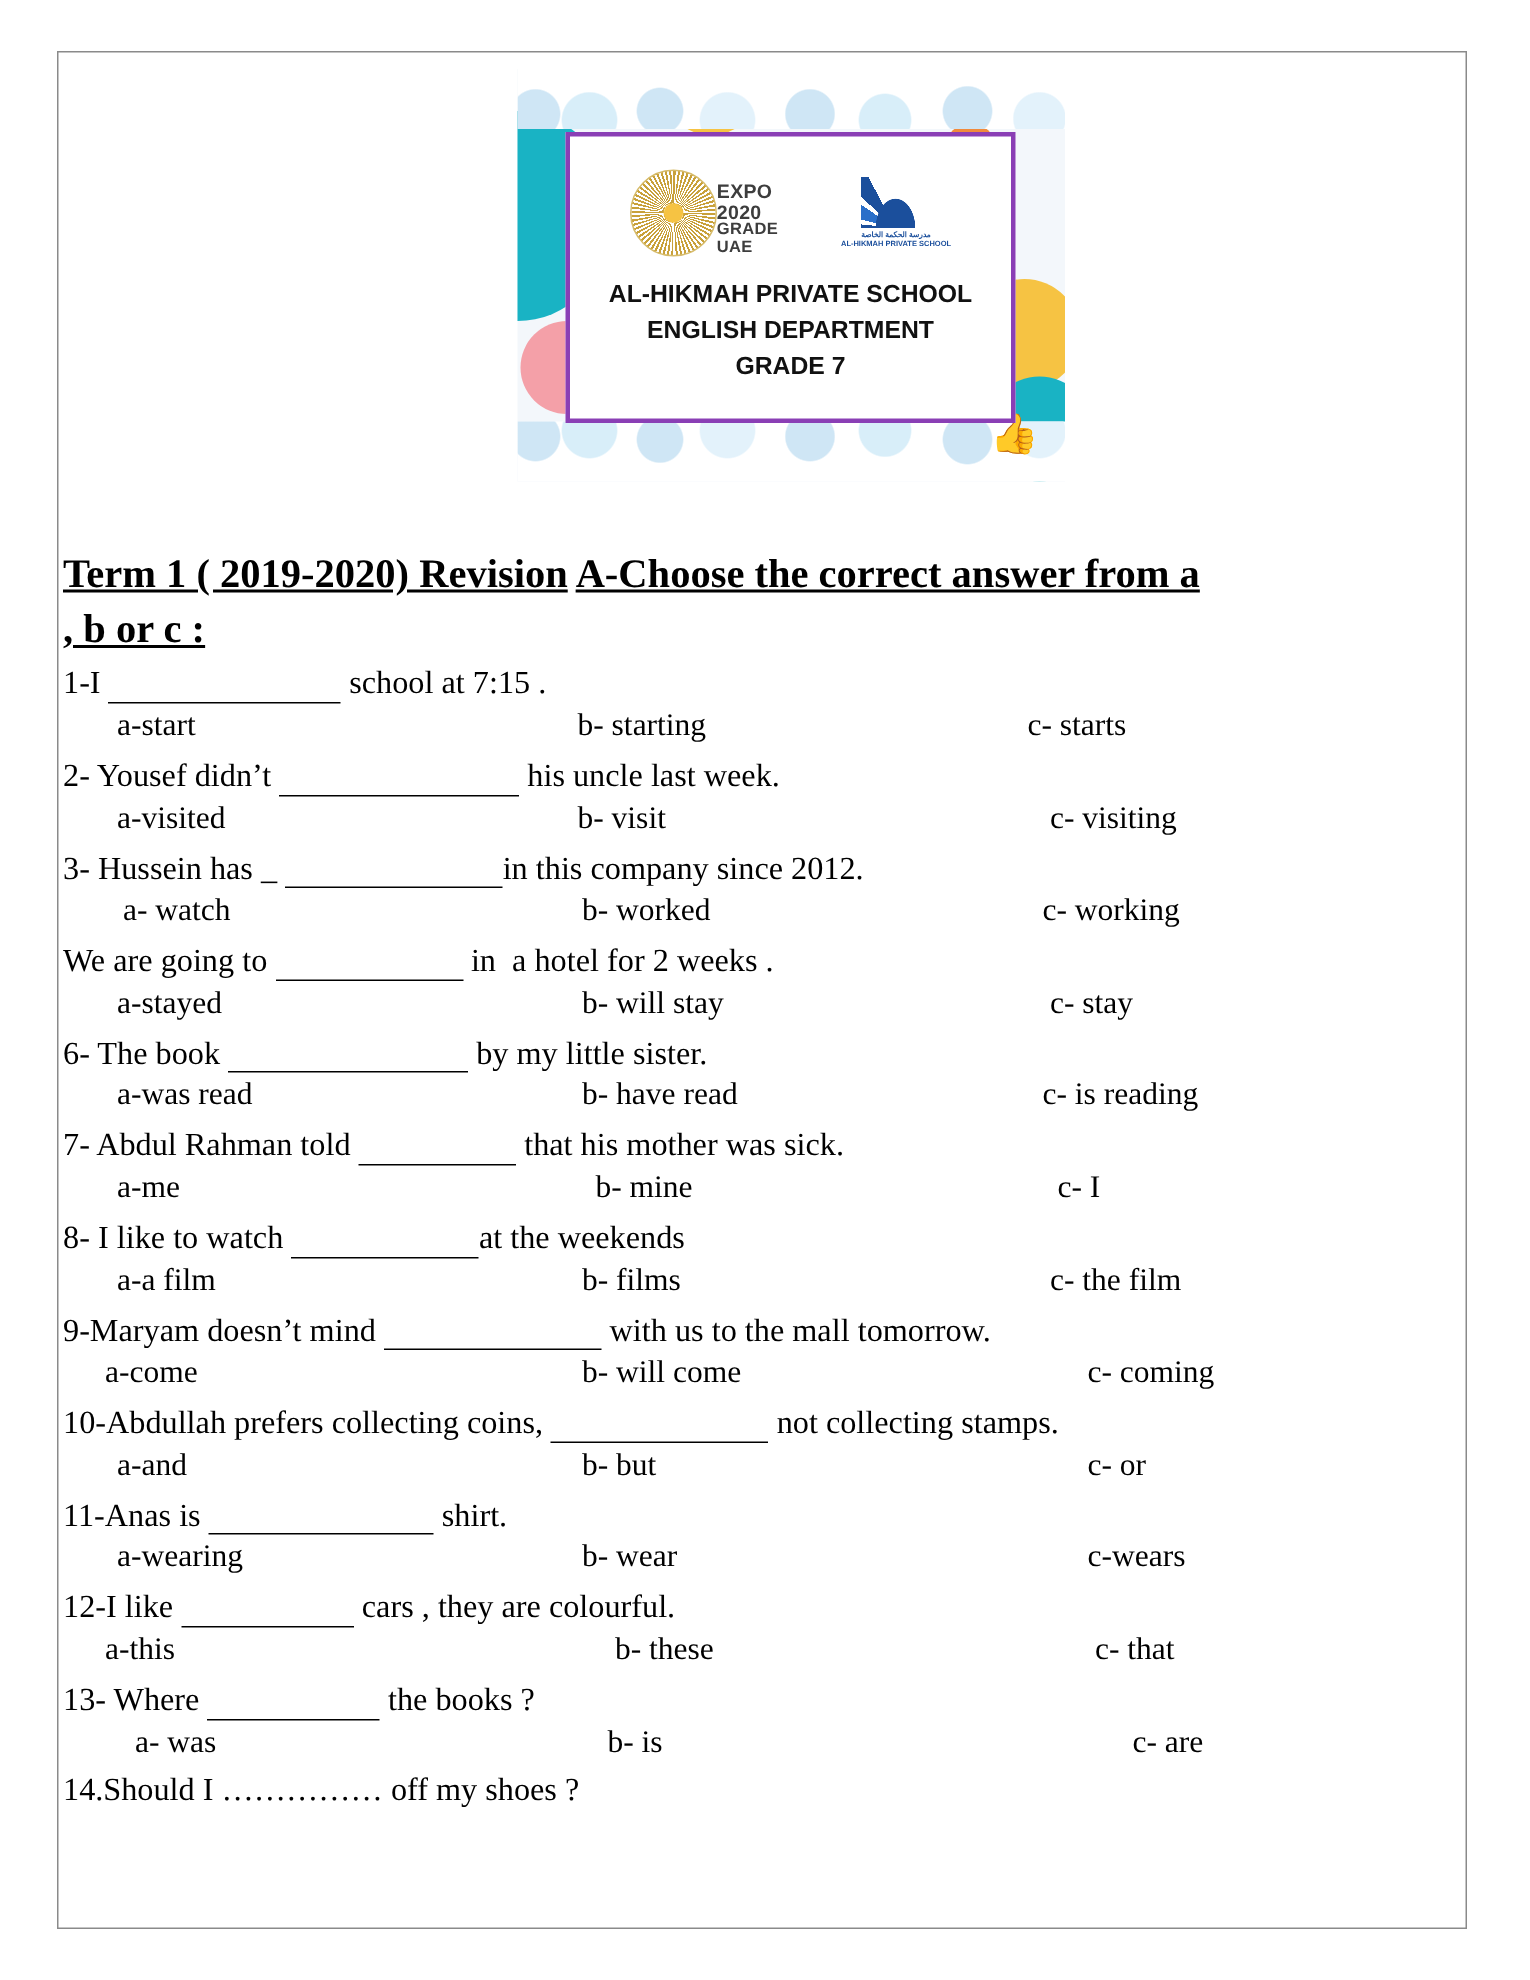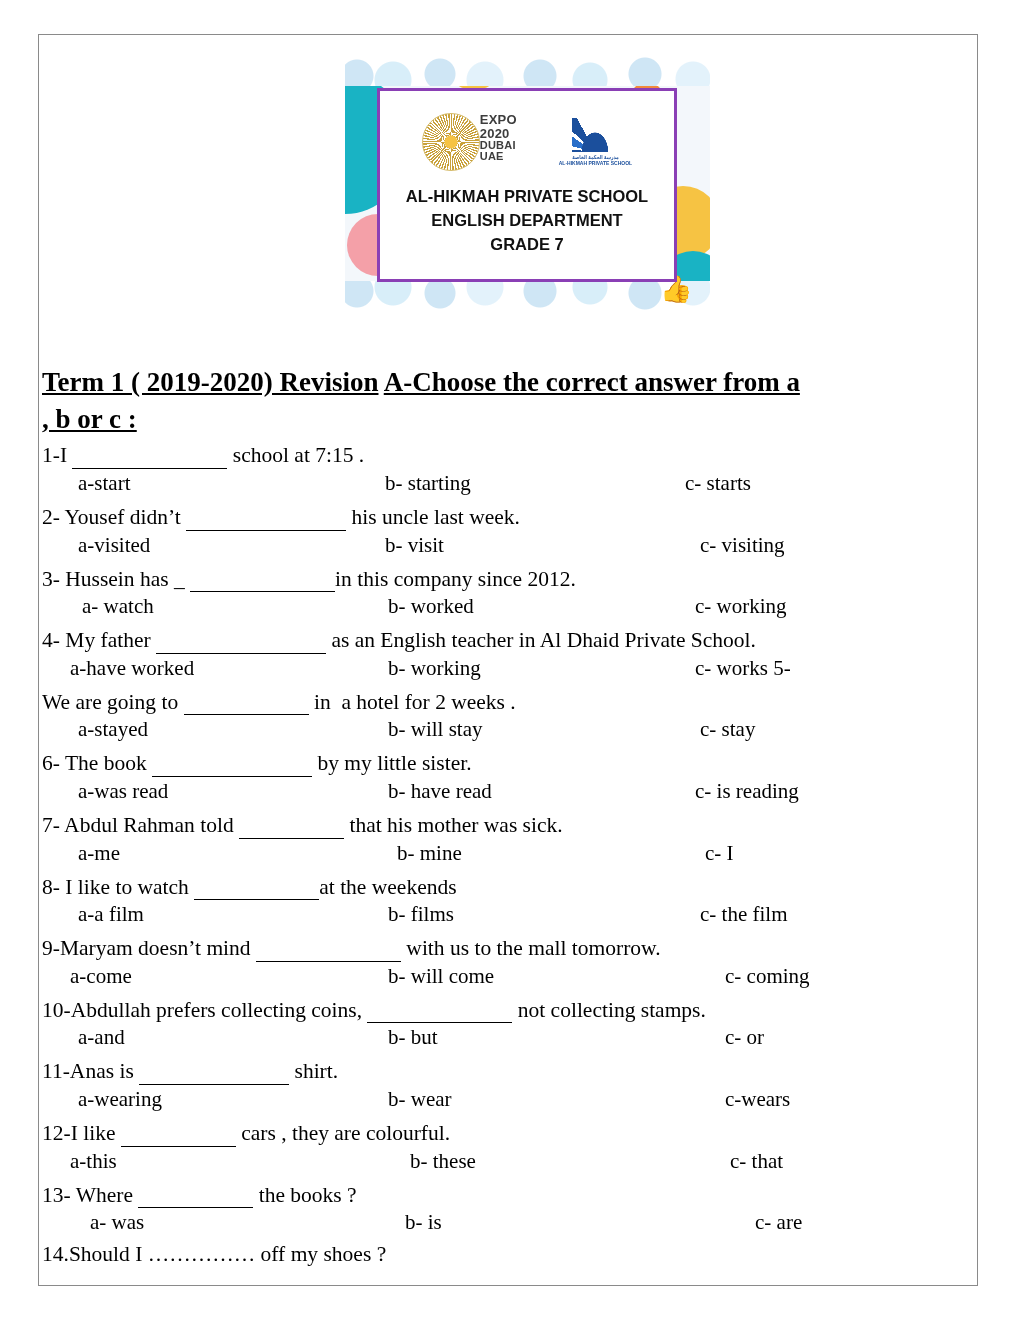--- a/index.html
+++ b/index.html
@@ -111,21 +111,21 @@
     padding-top: 8px;
   }
   .logos {
     display: flex;
     align-items: center;
     justify-content: center;
     gap: 42px;
     height: 86px;
   }
   .expo {
-    display: flex; align-items: flex-start; gap: 0;
+    display: flex; align-items: flex-end; gap: 0;
   }
   .expo-ring {
     width: 56px; height: 56px; border-radius: 50%;
     background:
       radial-gradient(circle, #f6c343 0 6px, transparent 7px),
       repeating-conic-gradient(from 0deg, #c9a13a 0deg 3deg, #ffffff 3deg 6deg);
     border: 1px solid #d6bb6a;
   }
   .expo-text {
     font-family: "Liberation Sans", sans-serif;
@@ -214,21 +214,21 @@
       <div class="cloudstrip bottom"></div>
       <div class="thumb">👍</div>
 
       <div class="card">
         <div class="logos">
           <div class="expo">
             <div class="expo-ring"></div>
             <div class="expo-text">
               <div>EXPO</div>
               <div>2020</div>
-              <div class="small">DUBAI</div>
+              <div class="small">GRADE</div>
               <div class="small">UAE</div>
             </div>
           </div>
           <div class="school-logo">
             <div class="school-mark"></div>
             <div class="school-ar">مدرسة الحكمة الخاصة</div>
             <div class="school-ar">AL-HIKMAH PRIVATE SCHOOL</div>
           </div>
         </div>
         <div class="card-title">
@@ -264,28 +264,20 @@
         </div>
         <div class="q-block">
           <div class="q-line"><span>3- Hussein has _</span> <span class="blank-line" style="width: 145px;">&nbsp;</span><span>in this company since 2012.</span></div>
           <div class="opts">
             <span class="opt" style="left: 42px;">a- watch</span>
             <span class="opt" style="left: 348px;">b- worked</span>
             <span class="opt" style="left: 655px;">c- working</span>
           </div>
         </div>
         <div class="q-block">
-          <div class="q-line"><span>4- My father</span> <span class="blank-line" style="width: 170px;">&nbsp;</span><span> as an English teacher in Al Dhaid Private School.</span></div>
-          <div class="opts">
-            <span class="opt" style="left: 30px;">a-have worked</span>
-            <span class="opt" style="left: 348px;">b- working</span>
-            <span class="opt" style="left: 655px;">c- works 5-</span>
-          </div>
-        </div>
-        <div class="q-block">
           <div class="q-line"><span>We are going to</span> <span class="blank-line" style="width: 125px;">&nbsp;</span><span> in  a hotel for 2 weeks .</span></div>
           <div class="opts">
             <span class="opt" style="left: 38px;">a-stayed</span>
             <span class="opt" style="left: 348px;">b- will stay</span>
             <span class="opt" style="left: 660px;">c- stay</span>
           </div>
         </div>
         <div class="q-block">
           <div class="q-line"><span>6- The book</span> <span class="blank-line" style="width: 160px;">&nbsp;</span><span> by my little sister.</span></div>
           <div class="opts">

